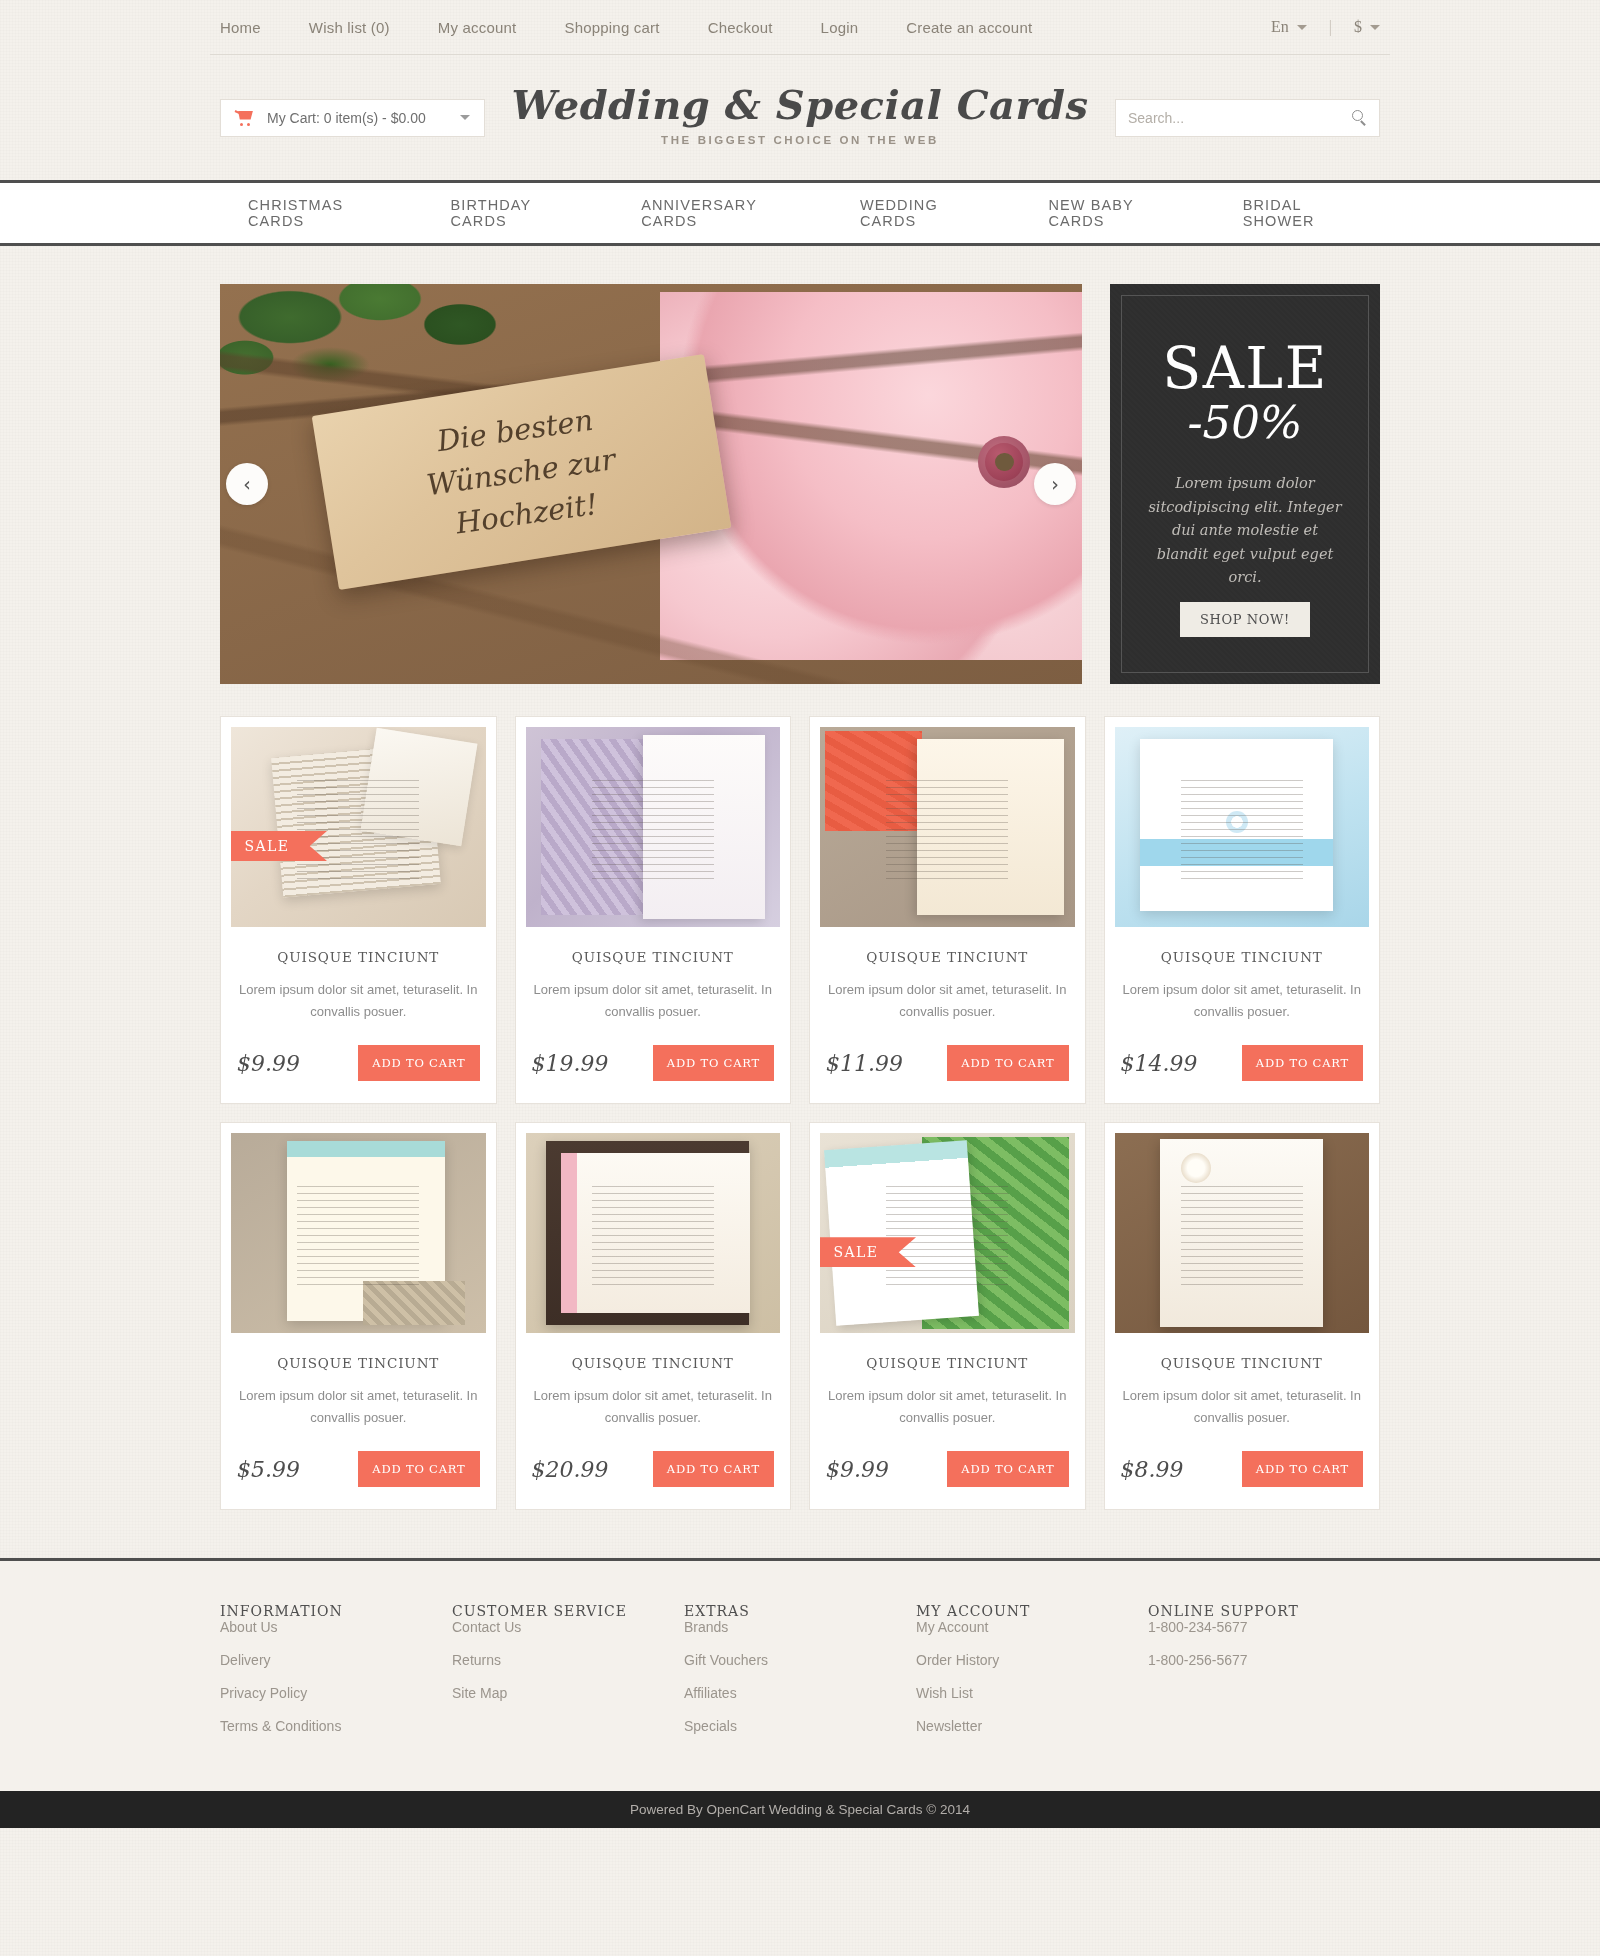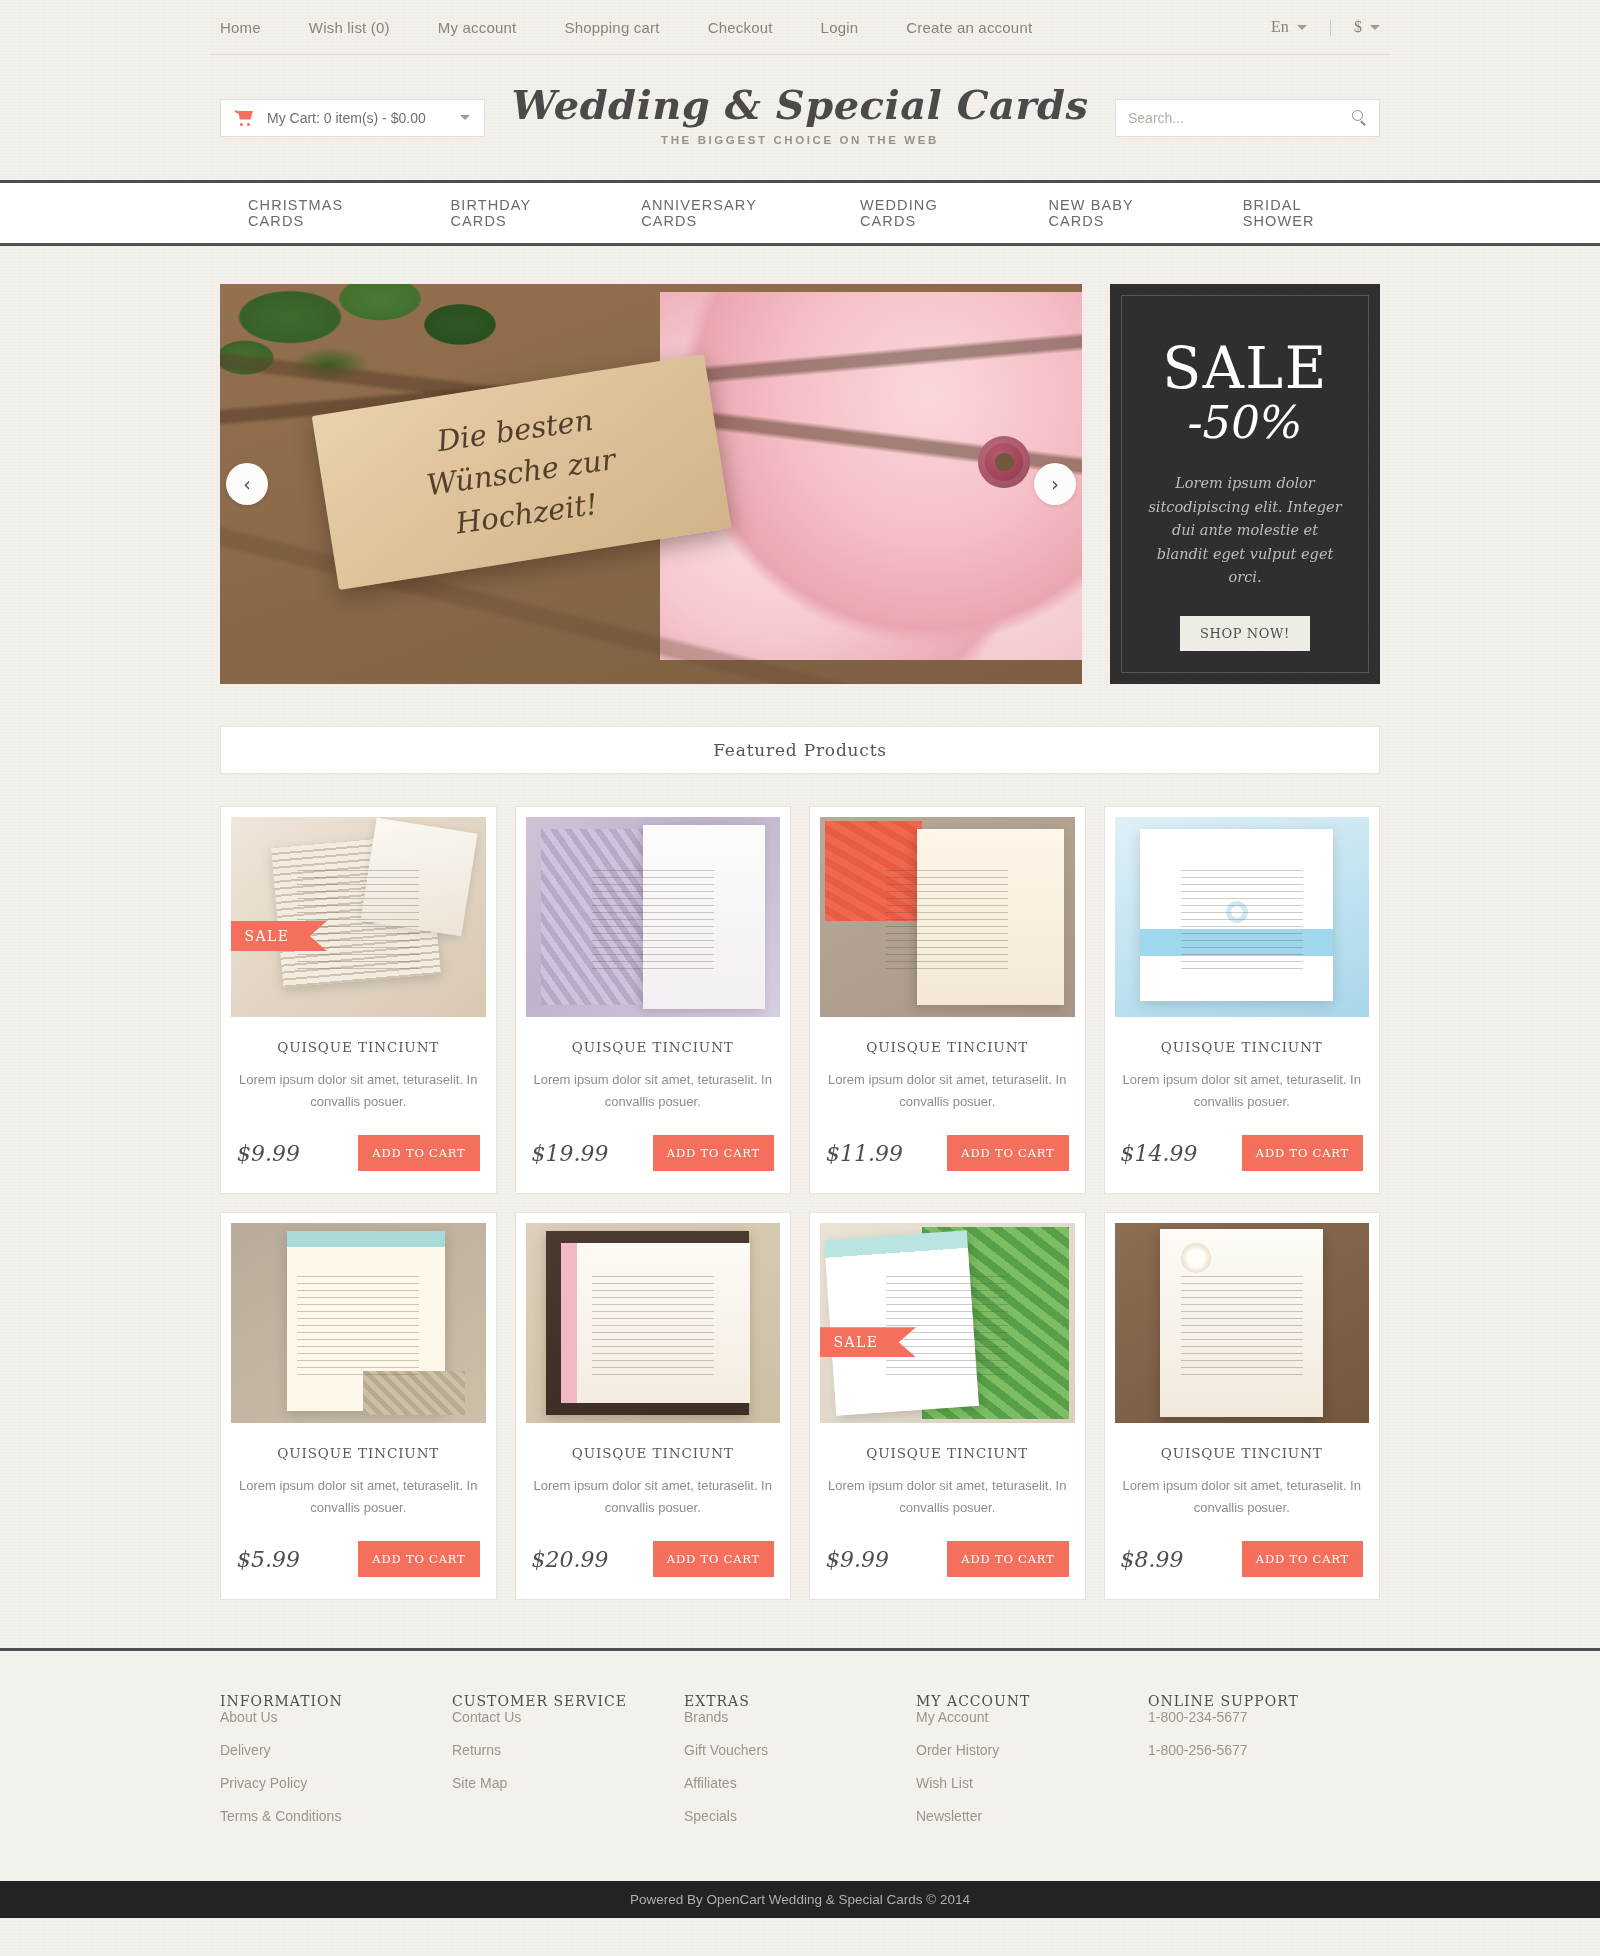--- a/index.html
+++ b/index.html
@@ -220,21 +220,21 @@
   .sale-pct {
     font-family: "DejaVu Serif", serif; font-style: italic;
     font-size: 45px; color: #fff; line-height: 1.05; margin-top: 2px;
   }
   .sale-desc {
     font-family: "DejaVu Serif", serif; font-style: italic;
     font-size: 14.5px; line-height: 1.62; color: #c0bdb8;
     margin-top: 26px;
   }
   .sale-btn {
-    margin-top: 26px;
+    margin-top: 12px;
     background: #efece5; color: #4e4e4e;
     font-family: "DejaVu Serif", serif;
     font-size: 13px; letter-spacing: .6px;
     padding: 10px 20px; border: none; cursor: pointer;
   }
 
   
   .featured-head {
     margin: 42px 10px 0 10px;
     background: #fff;
@@ -496,23 +496,20 @@
         <div class="sale-word">SALE</div>
         <div class="sale-pct">-50%</div>
         <div class="sale-desc">Lorem ipsum dolor sitcodipiscing elit. Integer dui ante molestie et blandit eget vulput eget orci.</div>
         <button class="sale-btn">SHOP NOW!</button>
       </div>
     </aside>
   </div>
 </div>
 
 <div class="wrap">
-  <div class="featured-head">
-    <h2>Featured Products</h2>
-  </div>
   <div class="grid" id="product-grid">
       <div class="card">
         <div class="card-imgwrap">
           <div class="card-img p1"></div>
           <div class="card-lines"></div>
           <div class="ribbon">
             <span>SALE</span>
           </div>
         </div>
         <div class="card-title">QUISQUE TINCIUNT</div>

